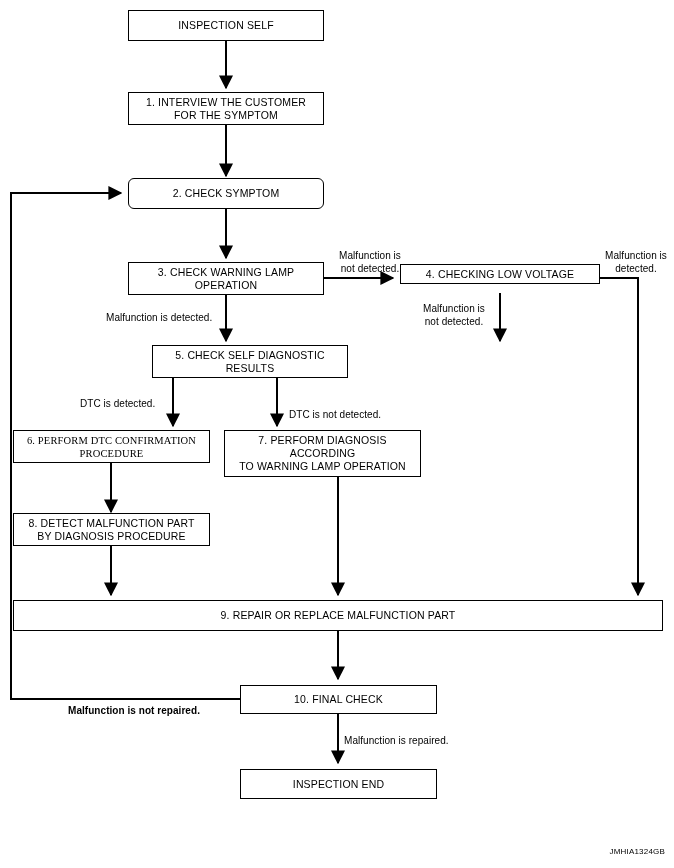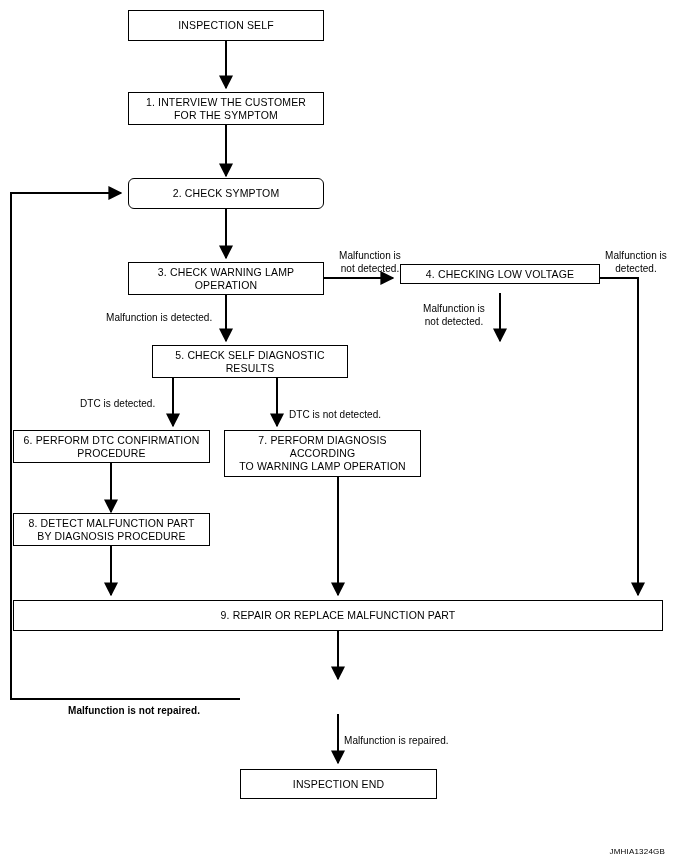--- a/index.html
+++ b/index.html
@@ -116,31 +116,32 @@
 
   <div class="node" style="left:128px; top:262px; width:196px; height:33px; white-space:pre-line;">3. CHECK WARNING LAMP
 OPERATION</div>
 
   <div class="node" style="left:400px; top:264px; width:200px; height:20px;">4. CHECKING LOW VOLTAGE</div>
 
 
   <div class="node" style="left:128px; top:345px; width:196px; height:33px; white-space:pre-line;margin-left:24px;">5. CHECK SELF DIAGNOSTIC
 RESULTS</div>
 
-  <div class="node" style="left:13px; top:430px; width:197px; height:33px; white-space:pre-line;">6. PERFORM DTC CONFIRMATION
+  <div class="node" style="left:13px; top:430px; width:197px; height:33px; white-space:pre-line;font-family:Liberation Serif, serif;">6. PERFORM DTC CONFIRMATION
 PROCEDURE</div>
 
   <div class="node" style="left:224px; top:430px; width:197px; height:47px; white-space:pre-line;">7. PERFORM DIAGNOSIS ACCORDING
 TO WARNING LAMP OPERATION</div>
 
   <div class="node" style="left:13px; top:513px; width:197px; height:33px; white-space:pre-line;">8. DETECT MALFUNCTION PART
 BY DIAGNOSIS PROCEDURE</div>
 
   <div class="node" style="left:13px; top:600px; width:650px; height:31px;">9. REPAIR OR REPLACE MALFUNCTION PART</div>
 
+  <div class="node" style="left:240px; top:685px; width:197px; height:29px;">10. FINAL CHECK</div>
 
   <div class="node" style="left:240px; top:769px; width:197px; height:30px;">INSPECTION END</div>
 
   <div class="edge-label center" style="left:330px; top:249px; width:80px;">Malfunction is
 not detected.</div>
 
   <div class="edge-label center" style="left:598px; top:249px; width:76px;">Malfunction is
 detected.</div>
 
   <div class="edge-label center" style="left:414px; top:302px; width:80px;">Malfunction is

